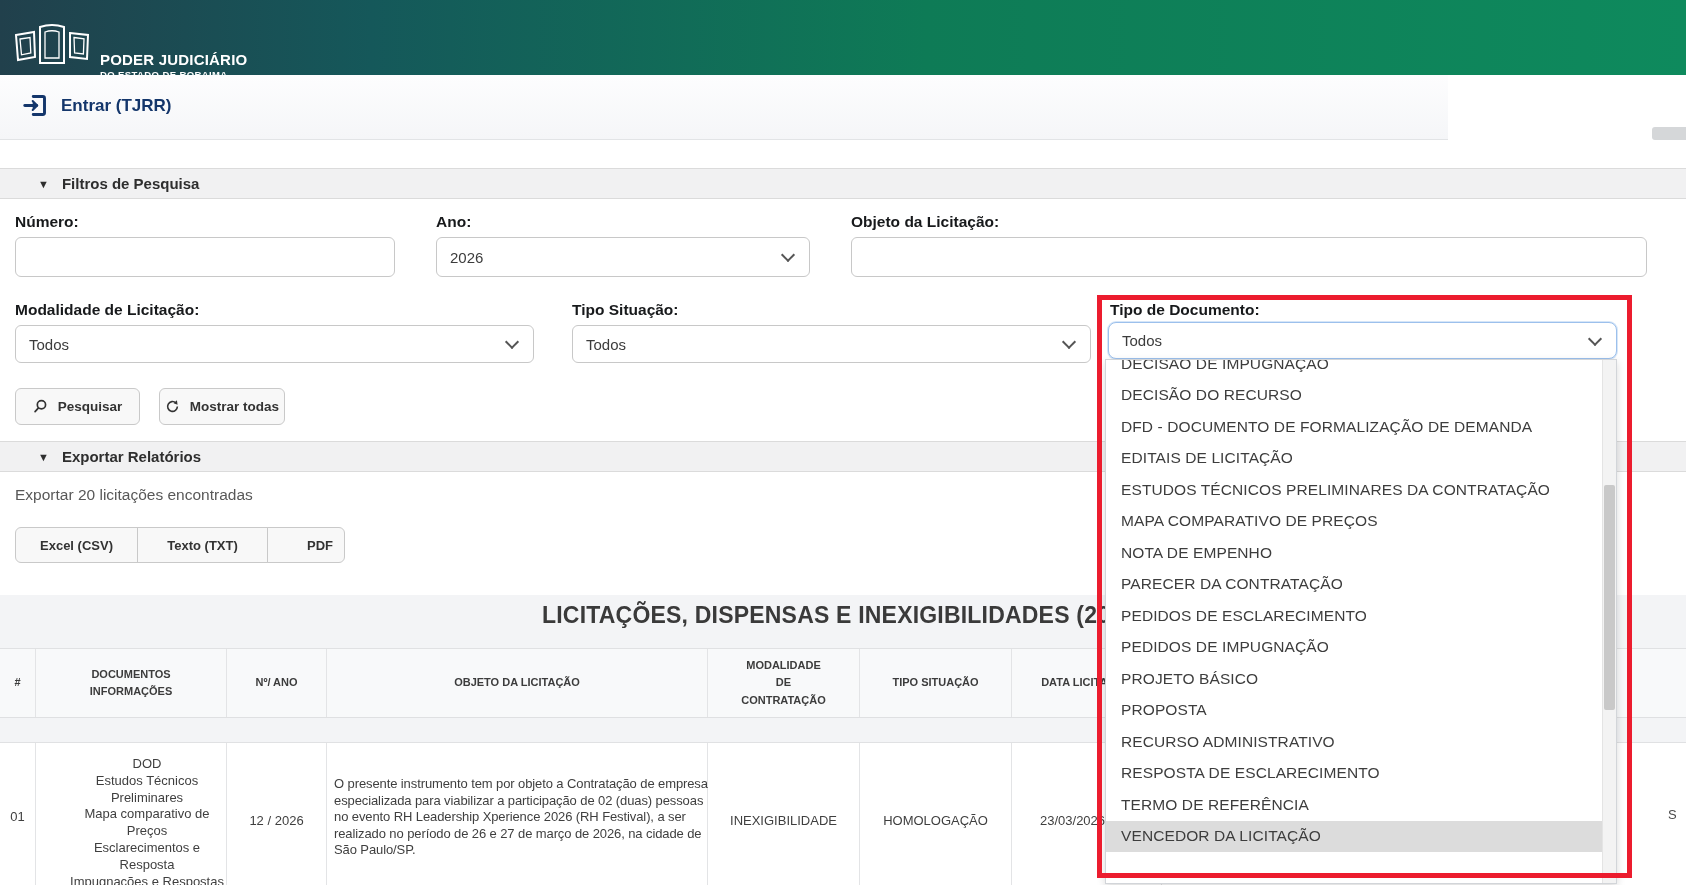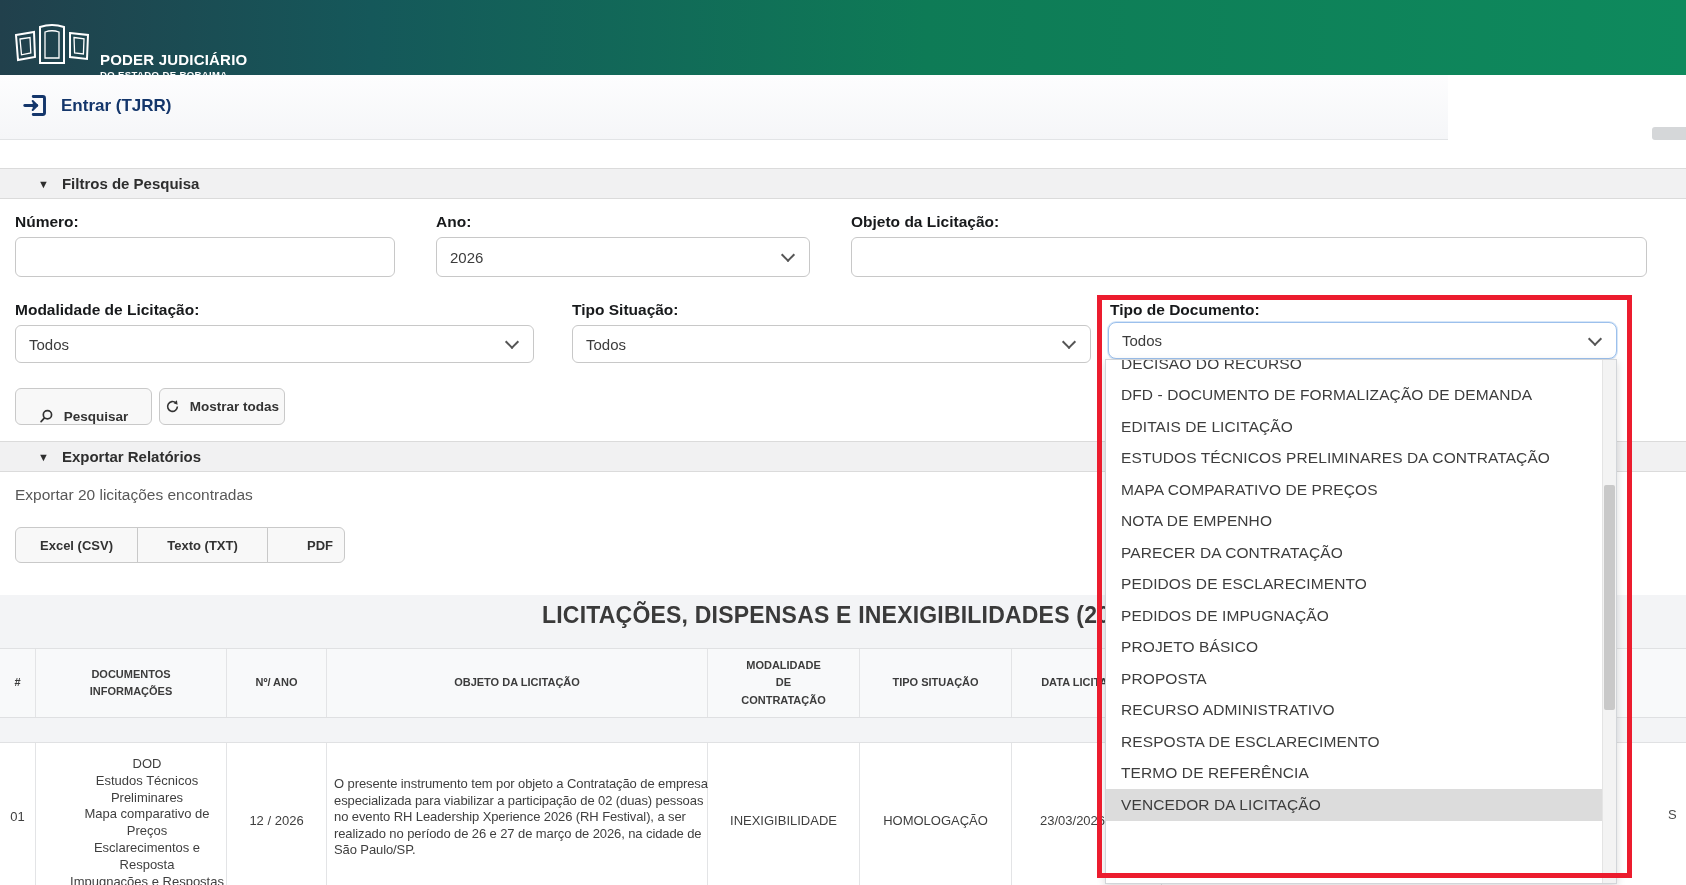--- a/index.html
+++ b/index.html
@@ -144,21 +144,21 @@
 
 <div class="sel" style="left:15px;top:325px;width:519px;height:38px;">
   <span>Todos</span>
   <span class="chev"></span>
 </div>
 <div class="sel" style="left:572px;top:325px;width:519px;height:38px;">
   <span>Todos</span>
   <span class="chev"></span>
 </div>
 
-<div class="btn" style="left:15px;top:388px;width:137px;height:37px;align-items:flex-end;">
+<div class="btn" style="left:15px;top:388px;width:125px;height:37px;">
   <svg width="15" height="15" viewBox="0 0 16 16">
     <circle cx="9" cy="6.2" r="4.4" fill="none" stroke="#333" stroke-width="1.8"></circle>
     <line x1="5.6" y1="9.8" x2="2.2" y2="13.4" stroke="#333" stroke-width="1.8" stroke-linecap="round"></line>
   </svg>
   <span>Pesquisar</span>
 </div>
 <div class="btn" style="left:159px;top:388px;width:126px;height:37px;">
   <svg width="15" height="15" viewBox="0 0 16 16">
     <path d="M13.2 8a5.2 5.2 0 1 1-1.6-3.8" fill="none" stroke="#333" stroke-width="1.7"></path>
     <polygon points="12.7,1.4 13.4,6 9.2,4.6" fill="#333"></polygon>
@@ -216,20 +216,21 @@
   </div>
 </div>
 
 <div class="dd-label">Tipo de Documento:</div>
 <div class="dd-select">
   <span>Todos</span>
   <span class="chev"></span>
 </div>
 <div class="dd-list">
   <div class="dd-items">
+    <div class="opt">DECISÃO DE IMPUGNAÇÃO</div>
     <div class="opt">DECISÃO DO RECURSO</div>
     <div class="opt">DFD - DOCUMENTO DE FORMALIZAÇÃO DE DEMANDA</div>
     <div class="opt">EDITAIS DE LICITAÇÃO</div>
     <div class="opt">ESTUDOS TÉCNICOS PRELIMINARES DA CONTRATAÇÃO</div>
     <div class="opt">MAPA COMPARATIVO DE PREÇOS</div>
     <div class="opt">NOTA DE EMPENHO</div>
     <div class="opt">PARECER DA CONTRATAÇÃO</div>
     <div class="opt">PEDIDOS DE ESCLARECIMENTO</div>
     <div class="opt">PEDIDOS DE IMPUGNAÇÃO</div>
     <div class="opt">PROJETO BÁSICO</div>

